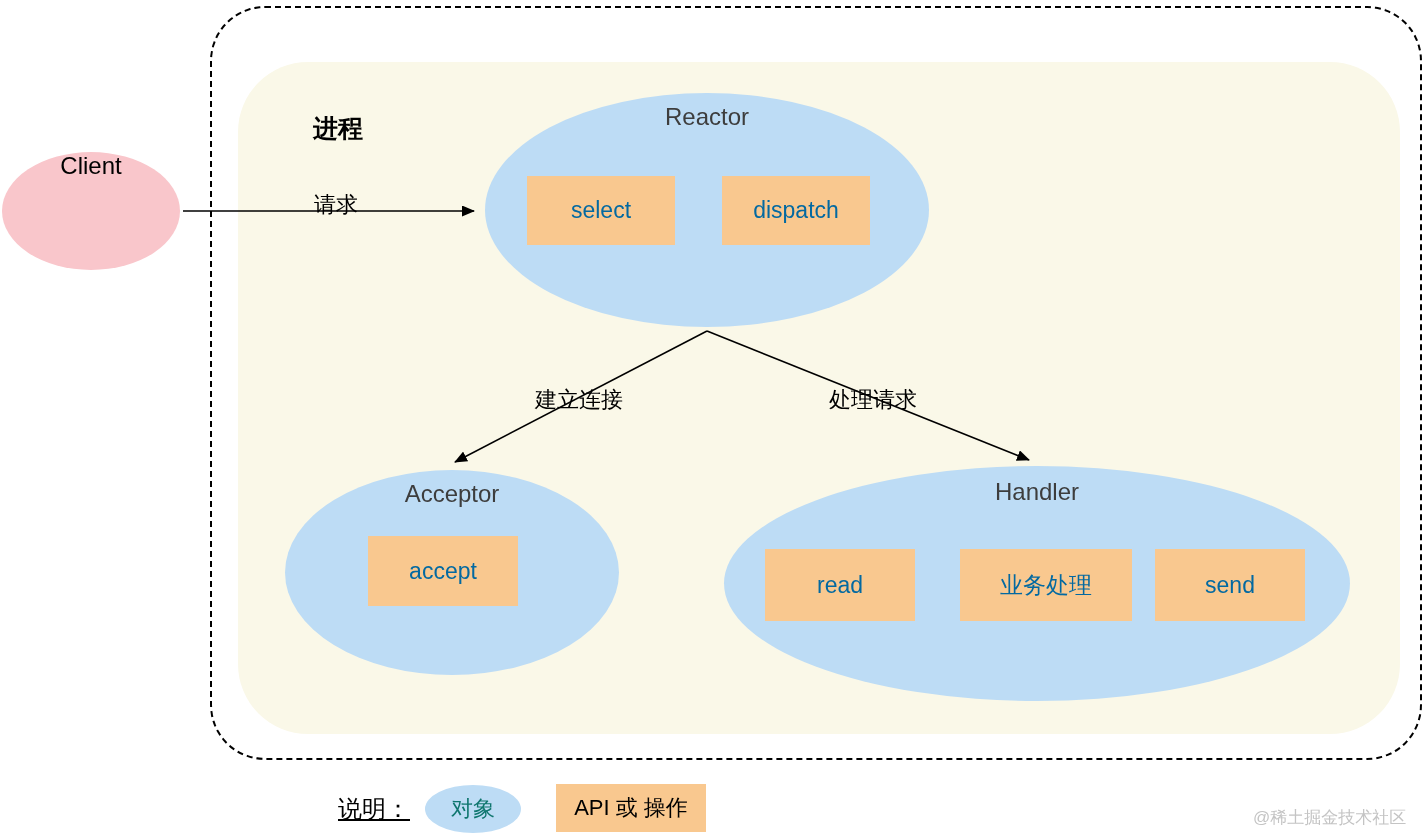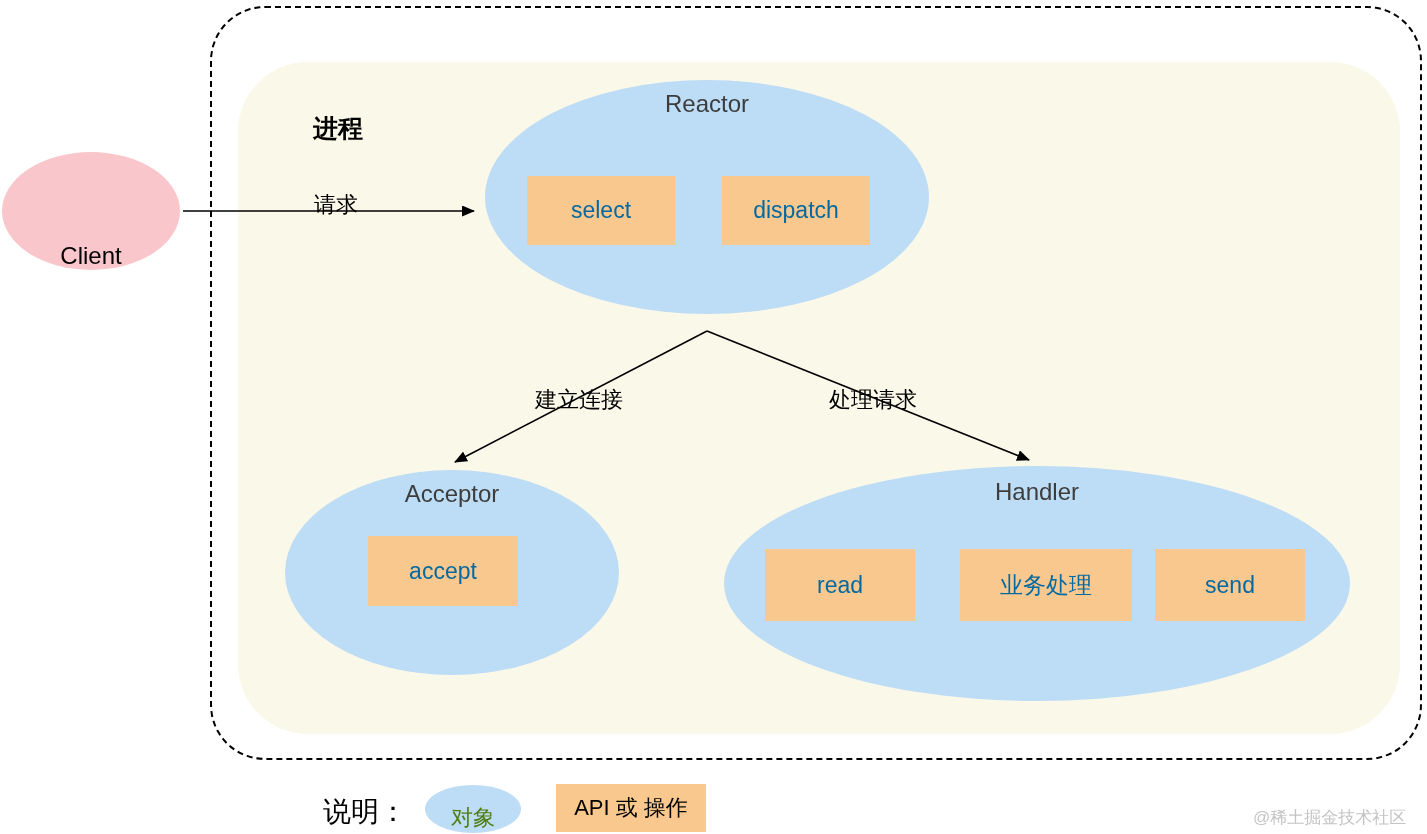--- a/index.html
+++ b/index.html
@@ -57,21 +57,21 @@
     font-size:24px;
     color:var(--label-gray,#3d3d3d);
   }
   .client-ellipse{
     position:absolute;
     left:2px; top:152px;
     width:178px; height:118px;
     border-radius:50%;
     background:var(--client-pink,#f9c6cb);
     display:flex;
-    align-items:flex-end;
+    align-items:flex-start;
     justify-content:center;
     font-size:24px;
     color:#000;
   }
   .op-rect{
     position:absolute;
     background:var(--rect-orange,#f9c88f);
     display:flex;
     align-items:center;
     justify-content:center;
@@ -85,35 +85,36 @@
     color:#000;
   }
   .arrow-layer{
     position:absolute;
     left:0; top:0;
     width:1427px; height:834px;
     pointer-events:none;
   }
   .legend-title{
     position:absolute;
-    left:323px; top:793px;
-    font-size:28px;
-    color:#000;
+    left:338px; top:793px;
+    font-size:24px;
+    color:#000;
+    text-decoration:underline;
   }
   .legend-ellipse{
     position:absolute;
     left:425px; top:785px;
     width:96px; height:48px;
     border-radius:50%;
     background:var(--ellipse-blue,#bddcf5);
     display:flex;
-    align-items:flex-end;
+    align-items:center;
     justify-content:center;
     font-size:22px;
-    color:#4d7c0f;
+    color:#0f766e;
   }
   .legend-rect{
     position:absolute;
     left:556px; top:784px;
     width:150px; height:48px;
     background:var(--rect-orange,#f9c88f);
     display:flex;
     align-items:center;
     justify-content:center;
     font-size:22px;
@@ -147,21 +148,21 @@
     <line x1="707" y1="331" x2="1029" y2="460" stroke="#000" stroke-width="1.6" marker-end="url(#arrowhead)"></line>
     <line x1="917" y1="585" x2="953" y2="585" stroke="#000" stroke-width="1.6" marker-end="url(#arrowhead)"></line>
     <line x1="1112" y1="585" x2="1148" y2="585" stroke="#000" stroke-width="1.6" marker-end="url(#arrowhead)"></line>
   </svg>
 
   <div class="client-ellipse">
     <span>Client</span>
   </div>
   <div class="edge-label" style="left:300px; top:190px; width:72px;">请求</div>
 
-  <div class="ellipse" style="left:485px; top:80px; width:444px; height:234px;">
+  <div class="ellipse" style="left:485px; top:93px; width:444px; height:234px;">
     <div class="ellipse-label" style="top:10px;">Reactor</div>
   </div>
   <div class="op-rect" style="left:527px; top:176px; width:148px; height:69px;">
     <span>select</span>
   </div>
   <div class="op-rect" style="left:722px; top:176px; width:148px; height:69px;text-align:right;">
     <span>dispatch</span>
   </div>
 
   <div class="edge-label" style="left:533px; top:385px; width:92px;">建立连接</div>

